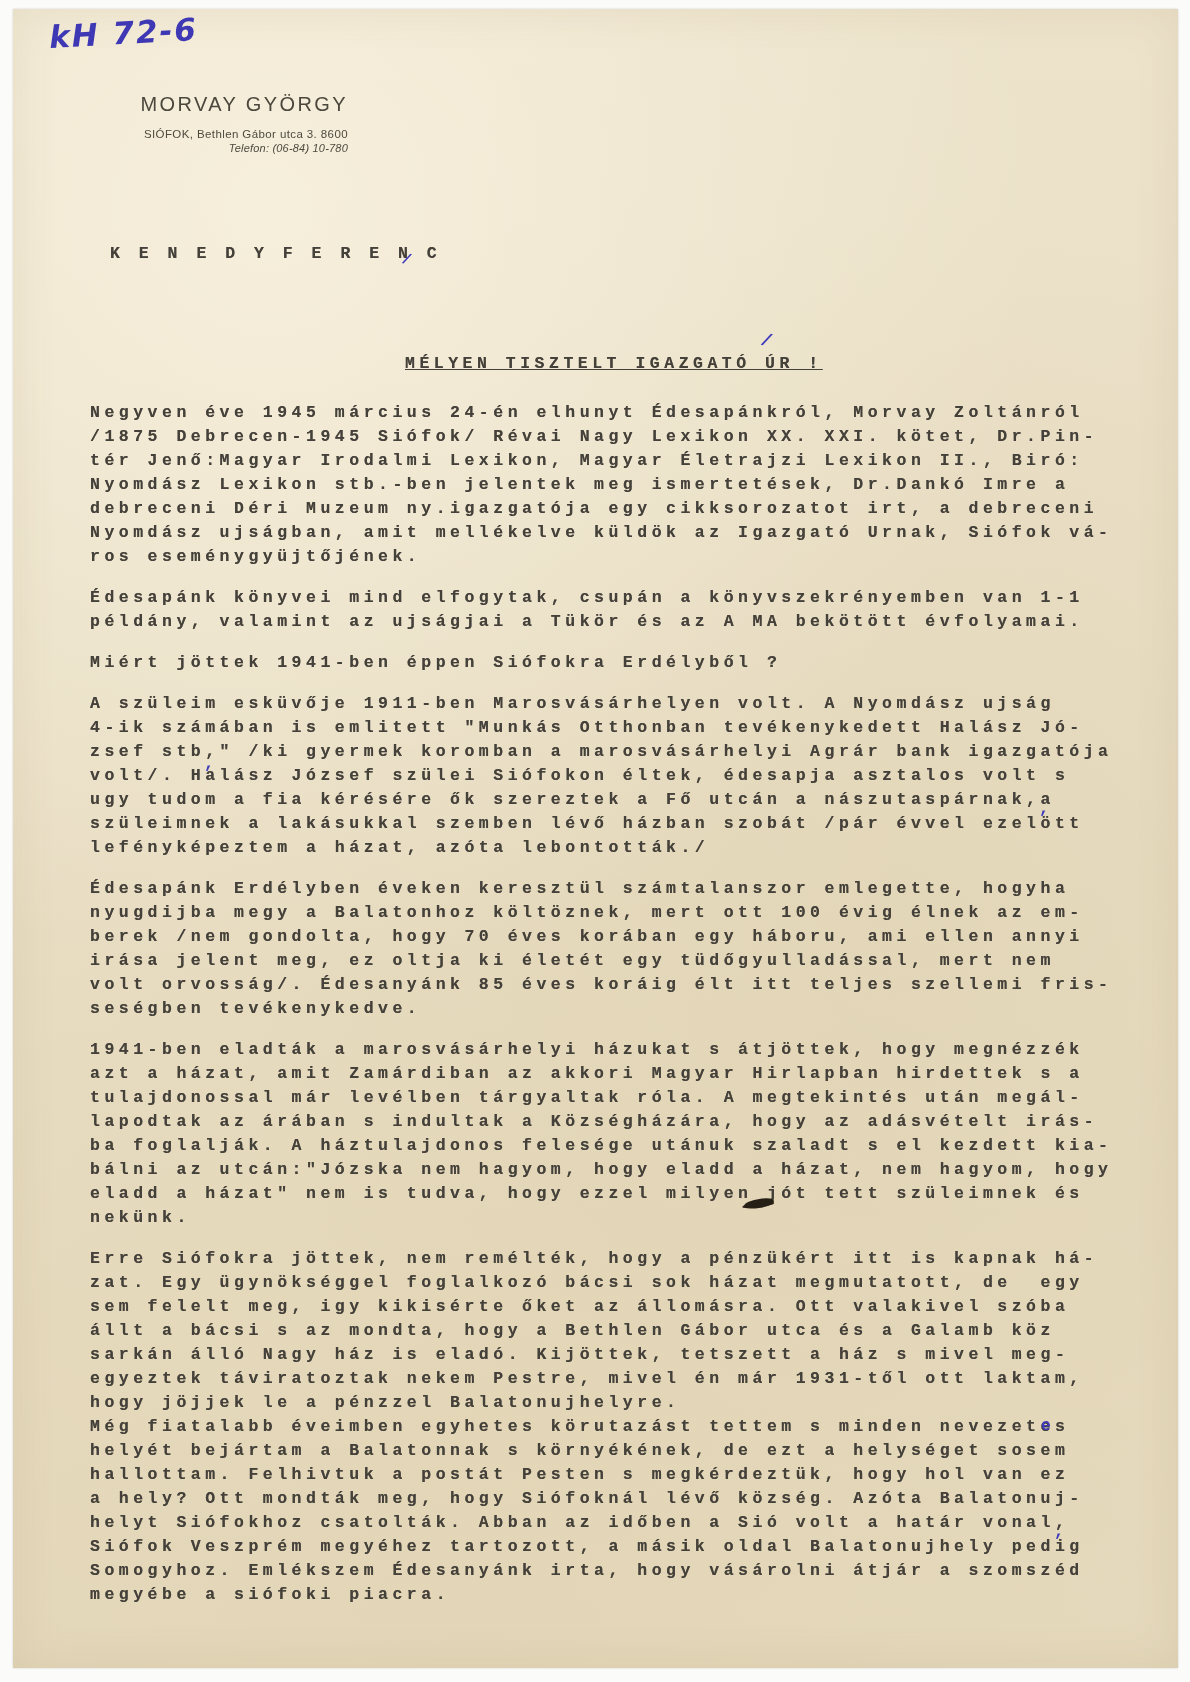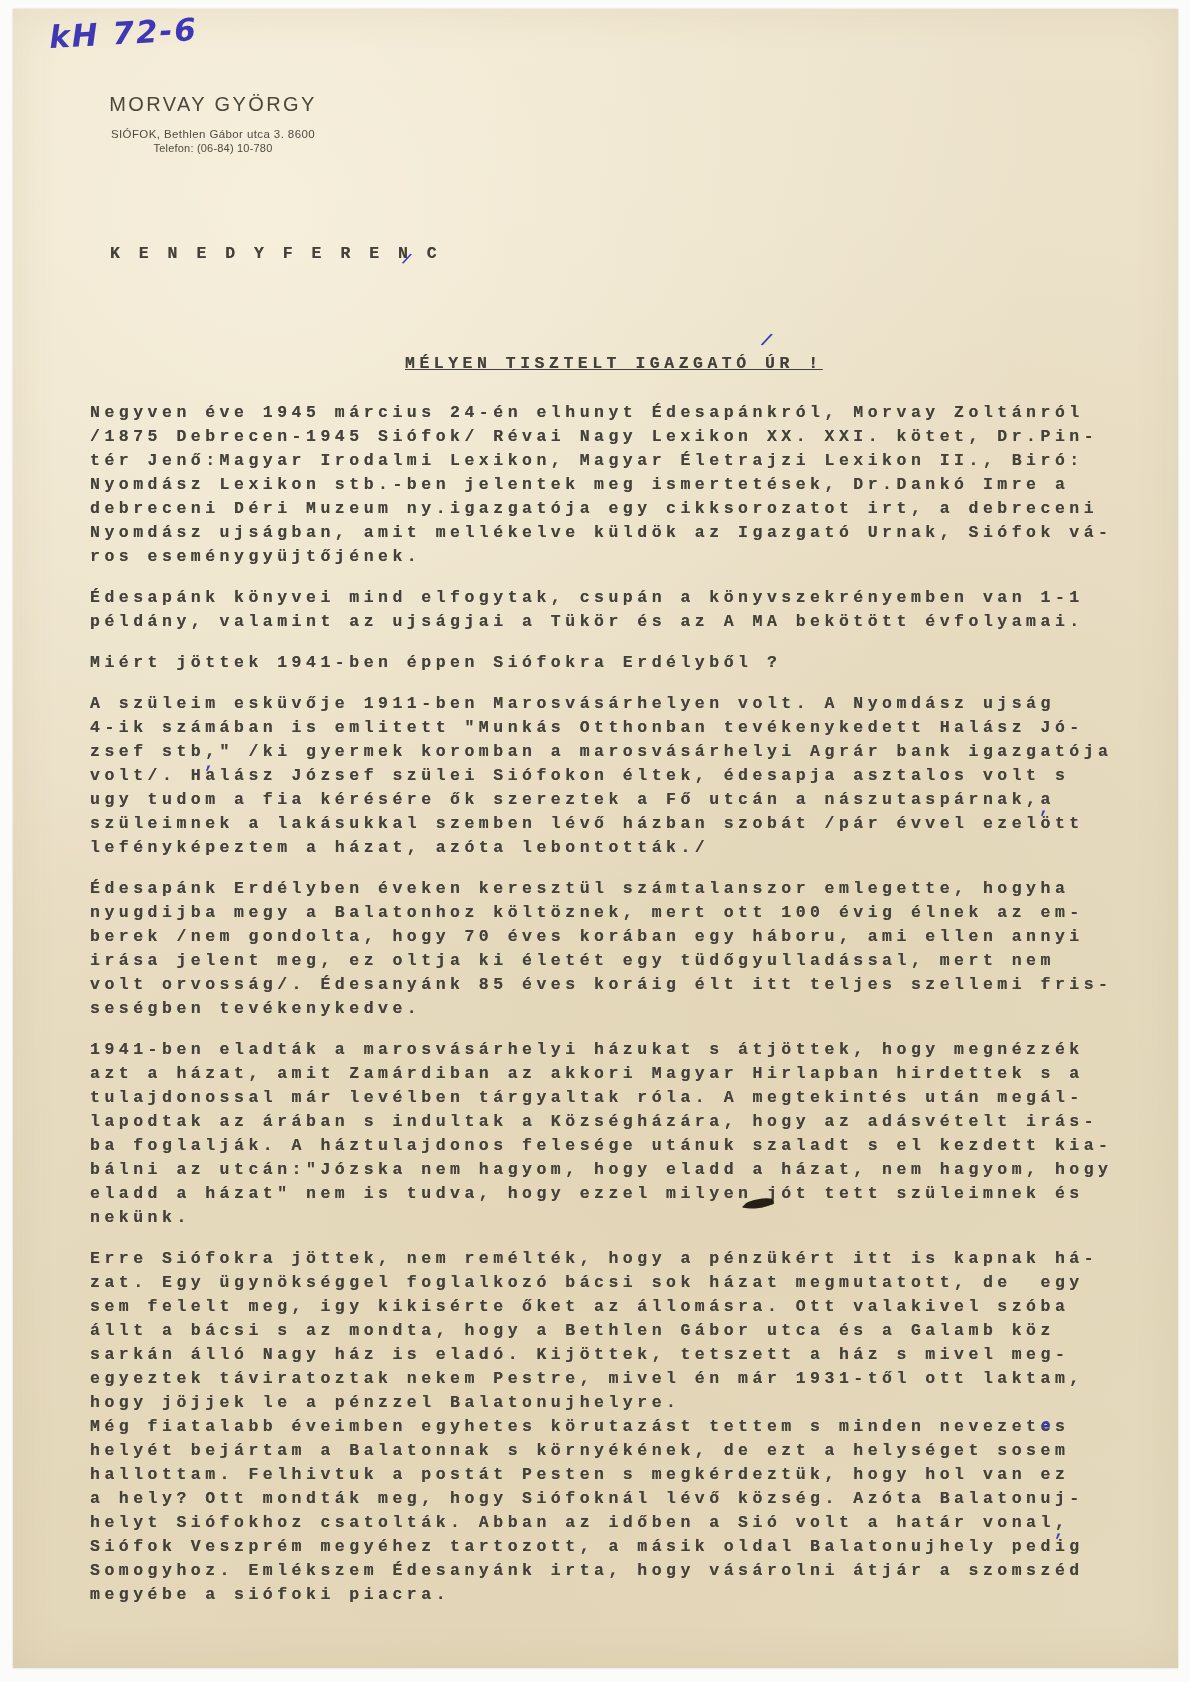--- a/index.html
+++ b/index.html
@@ -27,24 +27,24 @@
   .stamp{
     position:absolute;left:36px;top:6px;
     font-family:"DejaVu Sans", sans-serif;
     font-style:italic;font-weight:bold;
     font-size:31px;color:#3e38b4;
     transform:rotate(-3deg);
     letter-spacing:2px;
   }
 
   
-  .letterhead{position:absolute;left:65px;top:84px;width:270px;text-align:center;color:#49453b;}
+  .letterhead{position:absolute;left:65px;top:84px;width:270px;text-align:right;color:#49453b;}
   .lh-name{font-size:20px;letter-spacing:2.4px;font-weight:400;color:#4b473d;}
   .lh-addr{font-size:11.5px;letter-spacing:0.4px;margin-top:12px;color:#4e4a40;}
-  .lh-tel{font-size:11px;letter-spacing:0.2px;margin-top:2px;color:#4e4a40;}
+  .lh-tel{font-size:11px;letter-spacing:0.2px;margin-top:2px;color:#4e4a40;font-style:italic;}
 
   
   .tw{
     font-family:"Liberation Mono", monospace;
     font-weight:700;
     font-size:16.5px;
     letter-spacing:4.5px;
     color:#44403a;
     text-shadow:0 0 0.6px rgba(60,55,45,0.55);
   }

